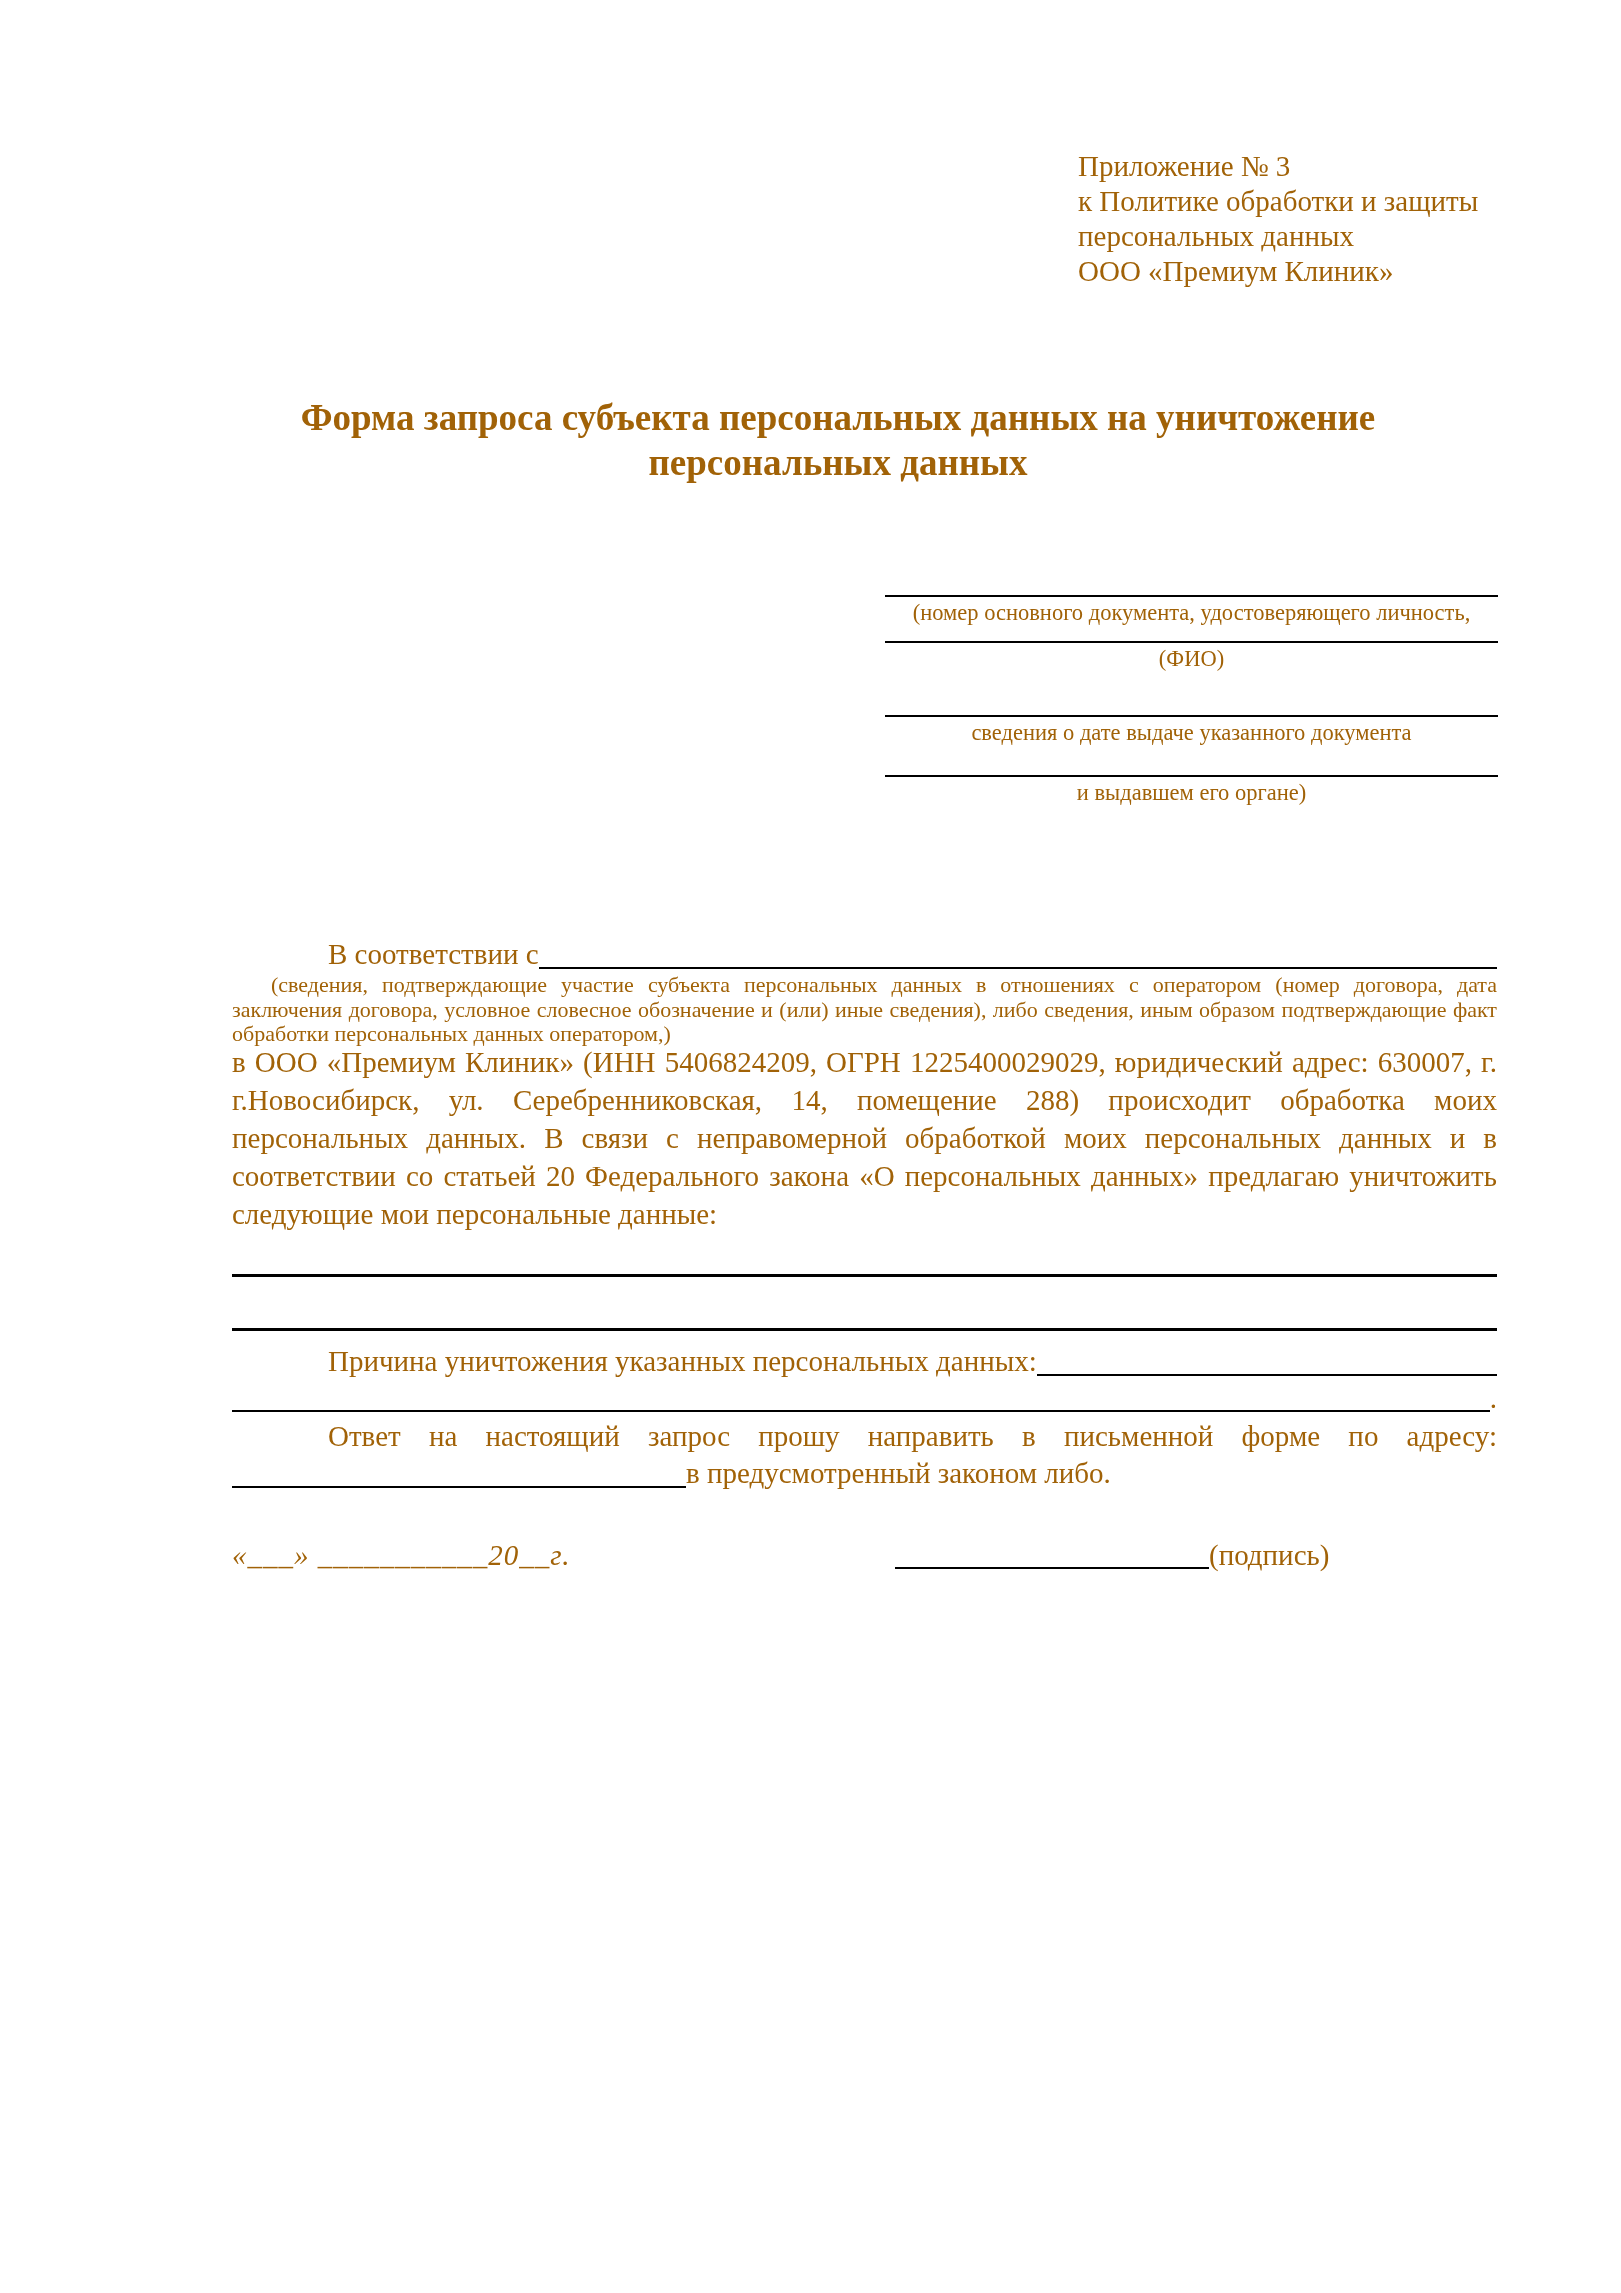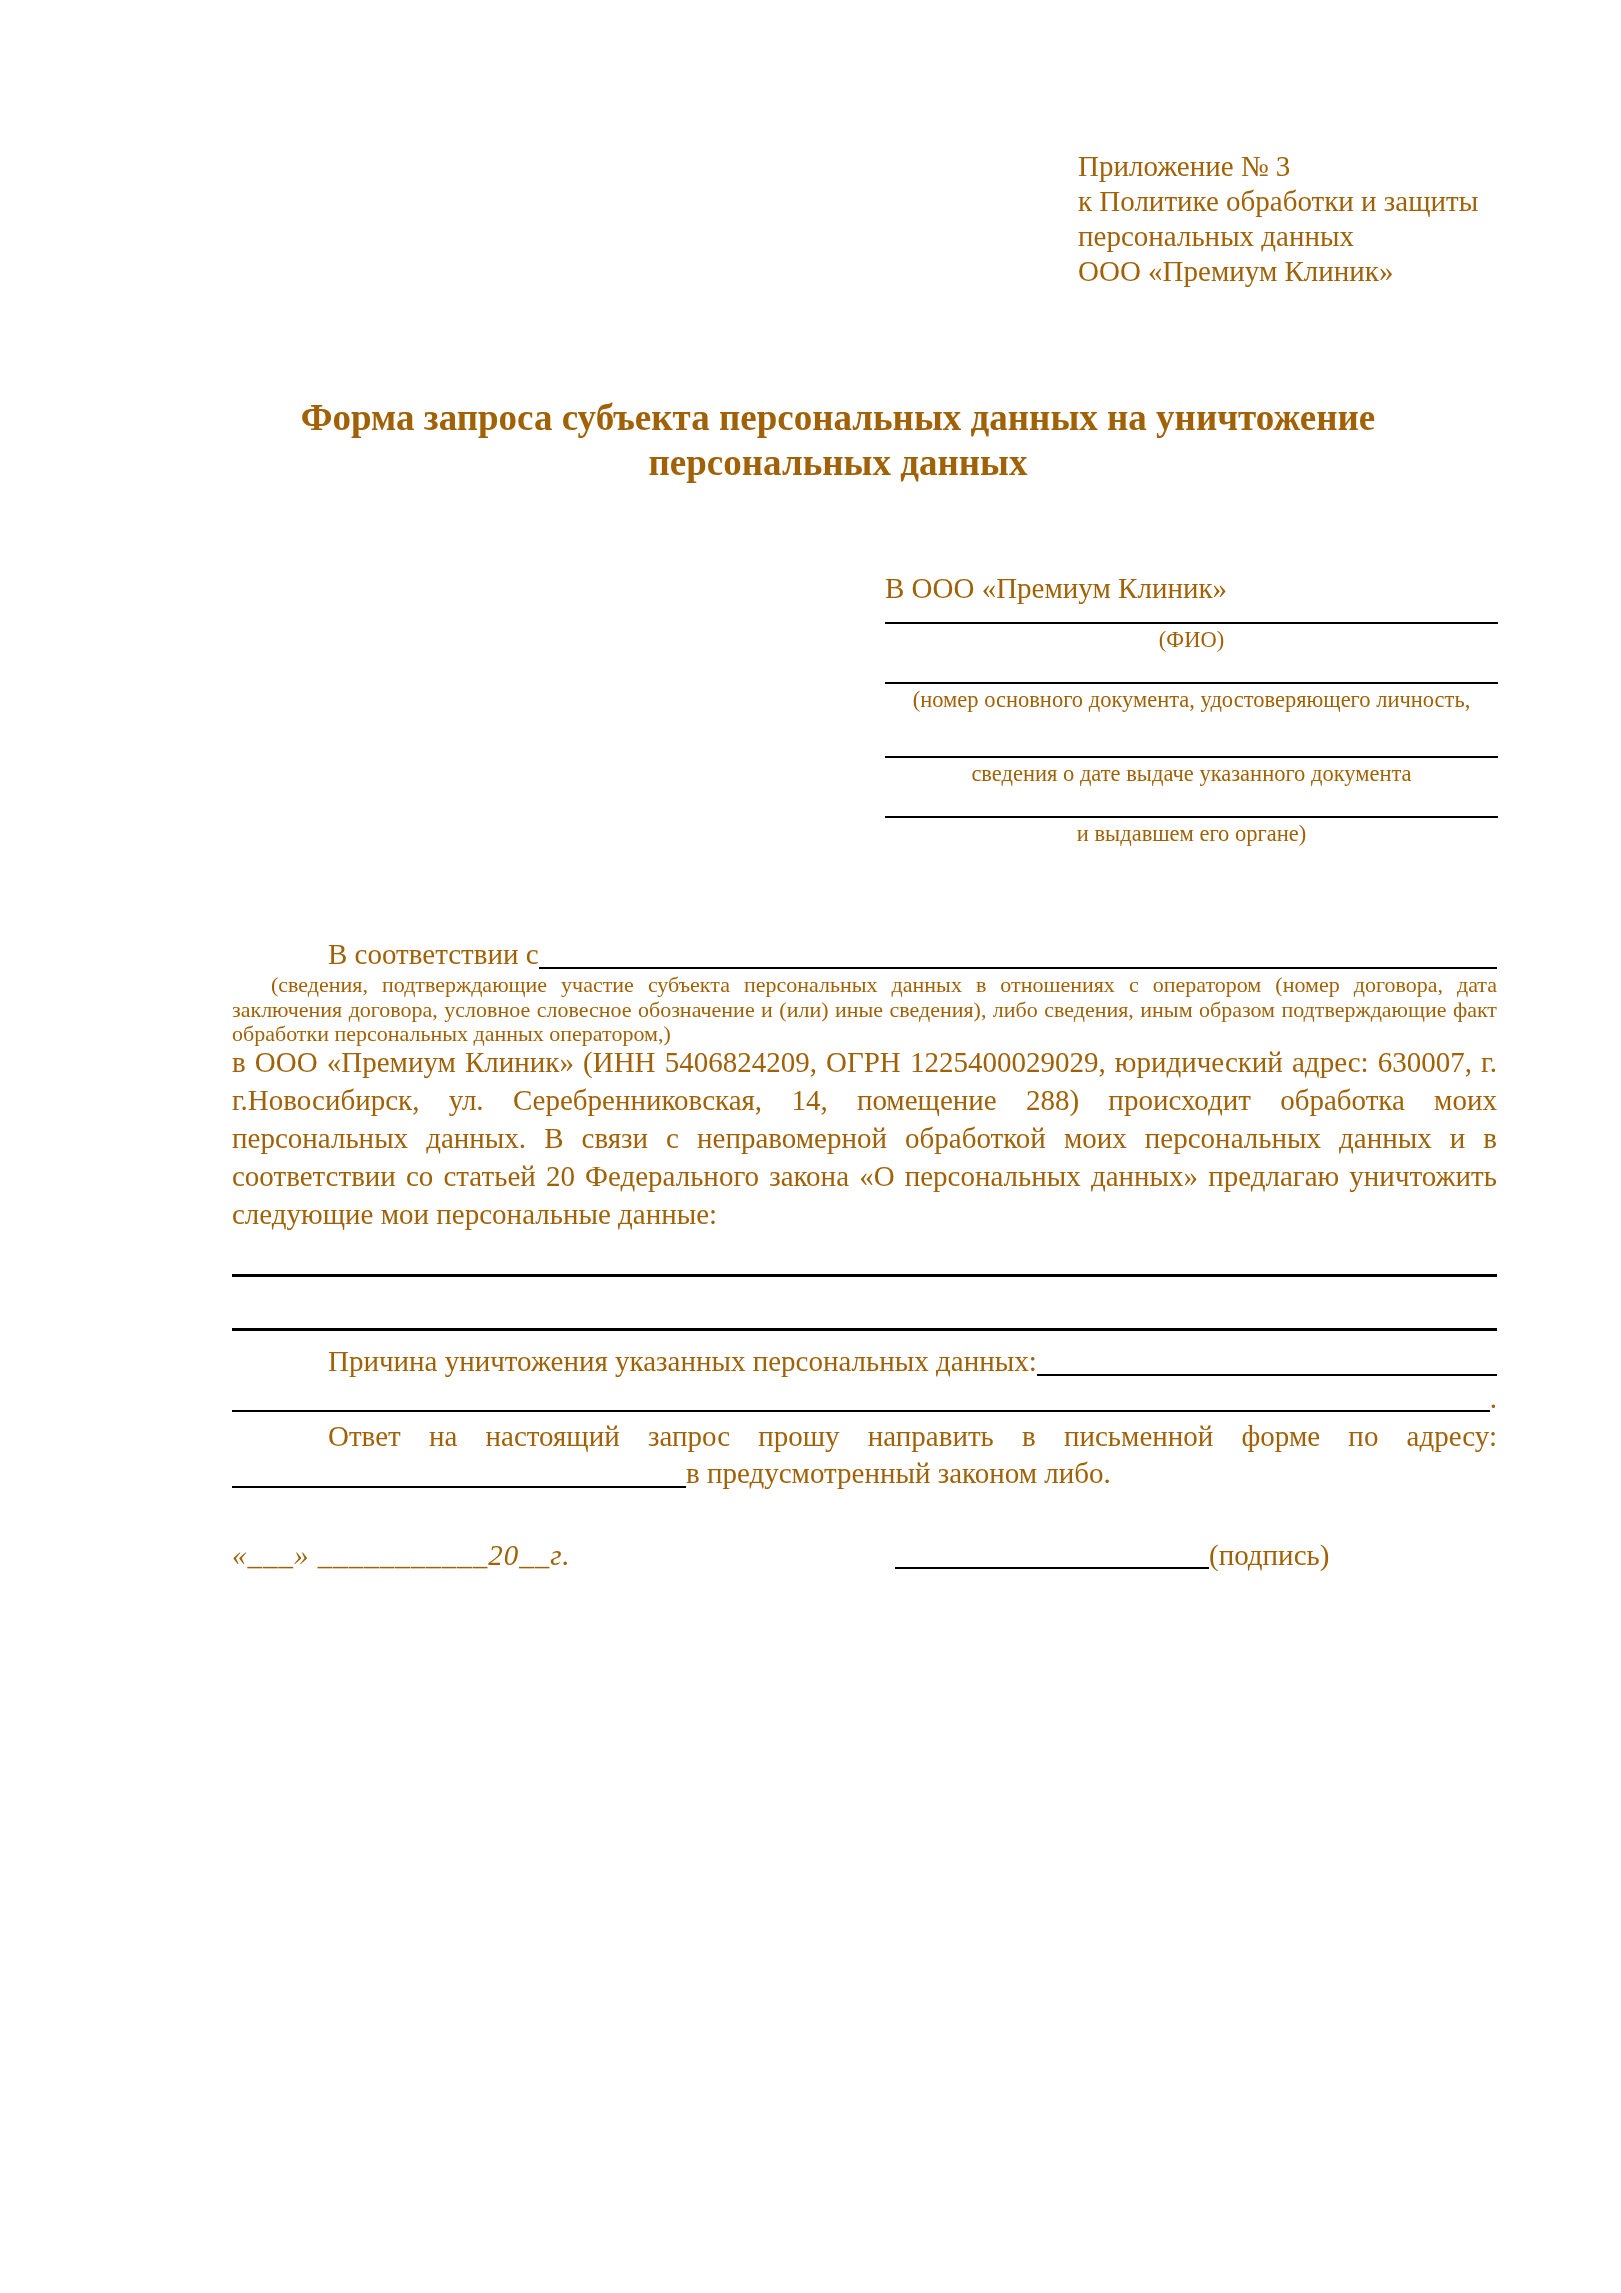--- a/index.html
+++ b/index.html
@@ -140,30 +140,29 @@
   <div class="appendix">
     <div>Приложение № 3</div>
     <div>к Политике обработки и защиты</div>
     <div>персональных данных</div>
     <div>ООО «Премиум Клиник»</div>
   </div>
 
   <h1 class="doc-title">Форма запроса субъекта персональных данных на уничтожение персональных данных</h1>
 
   <div class="addressee">
-    <div class="addr-to">В ООО «Премиум Клиник»</div>
+
+    <div class="field f2">
+      <div class="rule"></div>
+      <div class="field-label">(номер основного документа, удостоверяющего личность,</div>
+    </div>
 
     <div class="field f1">
       <div class="rule"></div>
       <div class="field-label">(ФИО)</div>
-    </div>
-
-    <div class="field f2">
-      <div class="rule"></div>
-      <div class="field-label">(номер основного документа, удостоверяющего личность,</div>
     </div>
 
     <div class="field f3">
       <div class="rule"></div>
       <div class="field-label">сведения о дате выдаче указанного документа</div>
     </div>
 
     <div class="field f4">
       <div class="rule"></div>
       <div class="field-label">и выдавшем его органе)</div>

